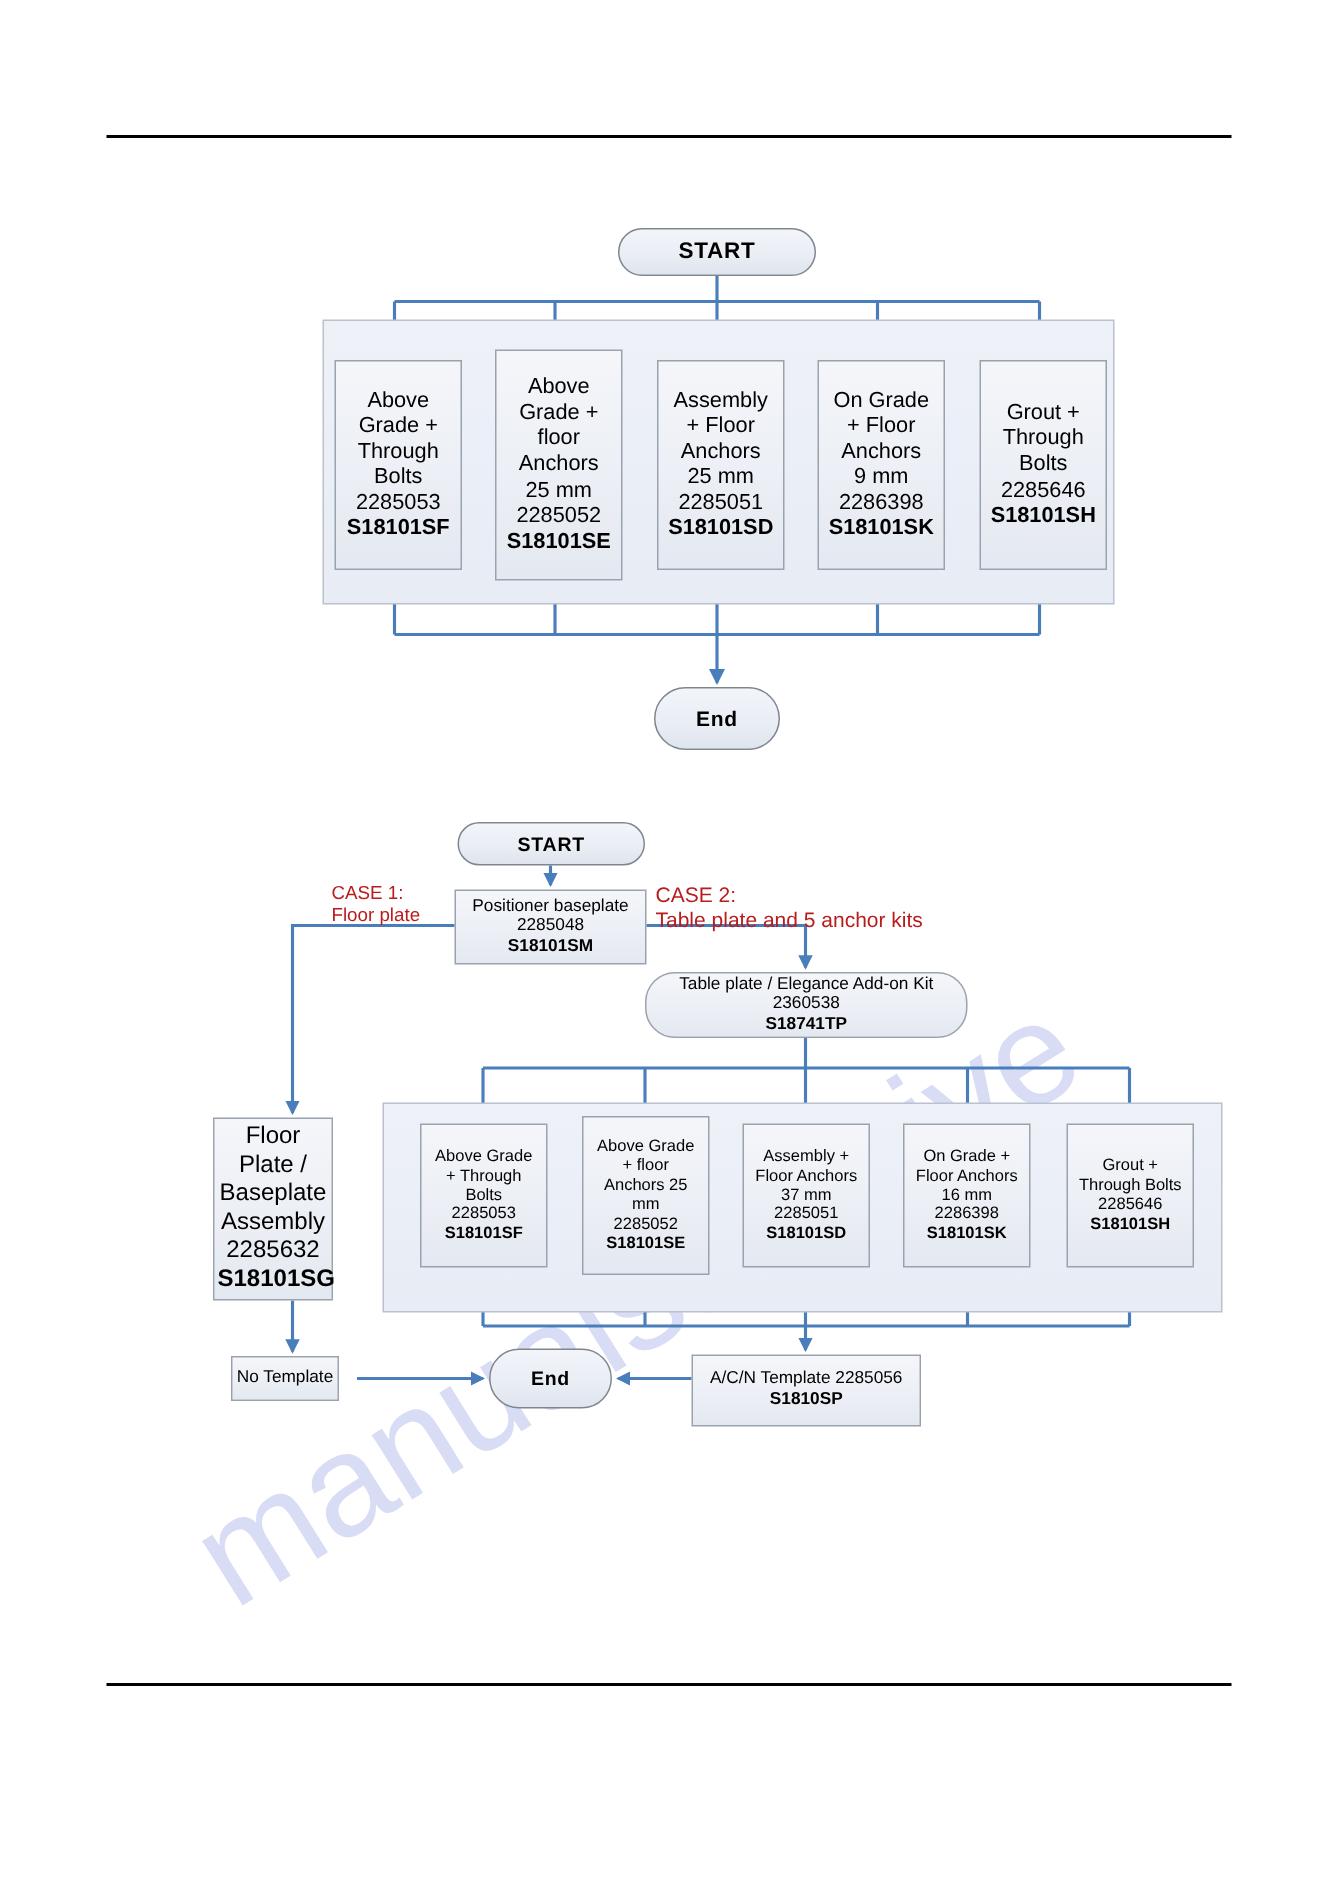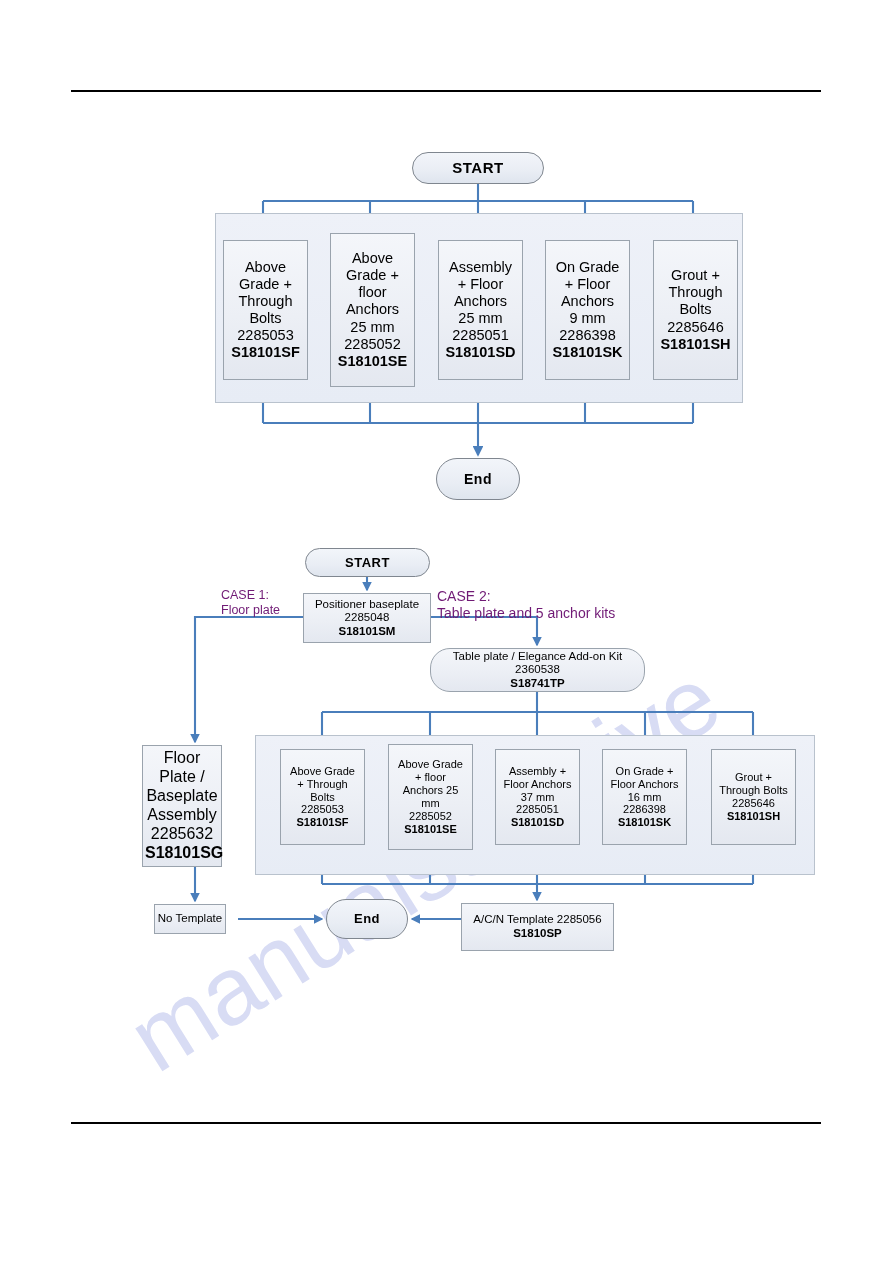--- a/index.html
+++ b/index.html
@@ -89,21 +89,21 @@
     position: absolute;
     z-index: 1;
     border: 1px solid #b9c2cd;
     background: linear-gradient(180deg, #eef1f8 0%, #e7ecf5 100%);
   }
 
   
   .caption {
     position: absolute;
     z-index: 2;
-    color: #701a75;
+    color: #b91c1c;
     line-height: 1.22;
     white-space: pre-line;
   }
 
   
   #d1-start { left: 412px; top: 152px; width: 132px; height: 32px; font-size: 15px; }
   #d1-end   { left: 436px; top: 458px; width: 84px;  height: 42px; font-size: 14px; }
 
   .d1-box { top: 240px; width: 85px; height: 140px; font-size: 14.5px; }
   #d1-frame { left: 215px; top: 213px; width: 528px; height: 190px; }

